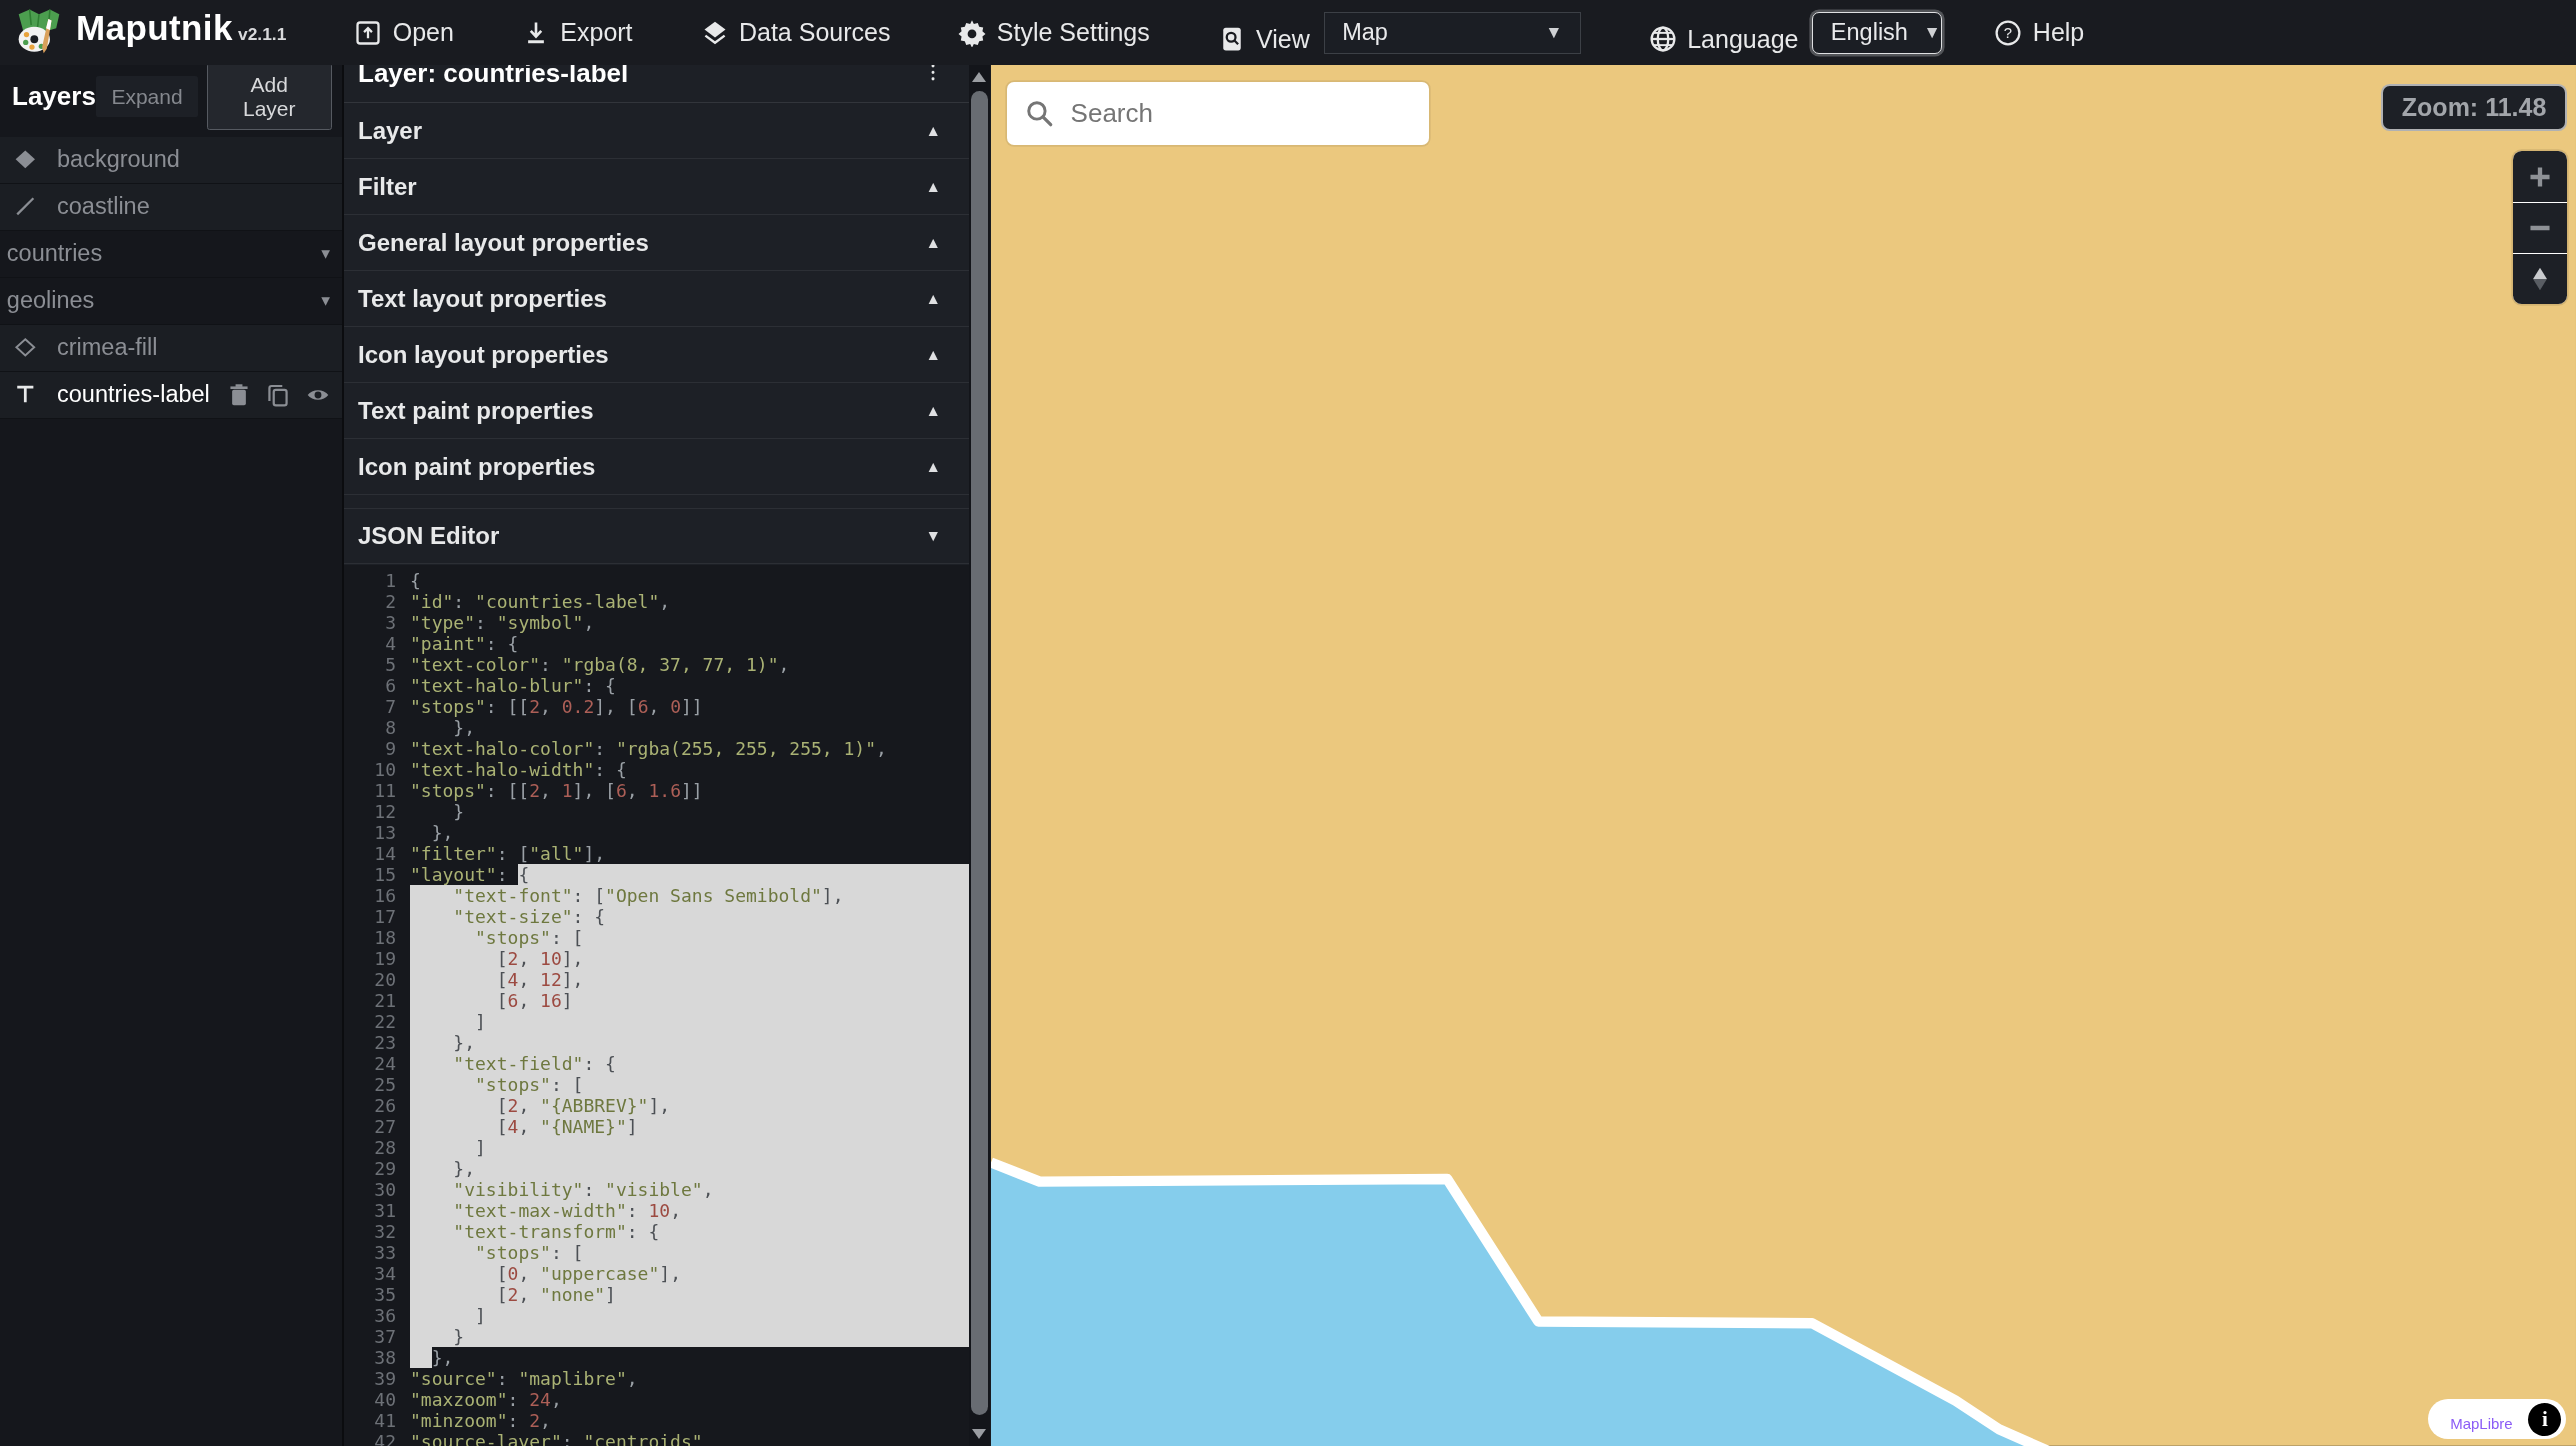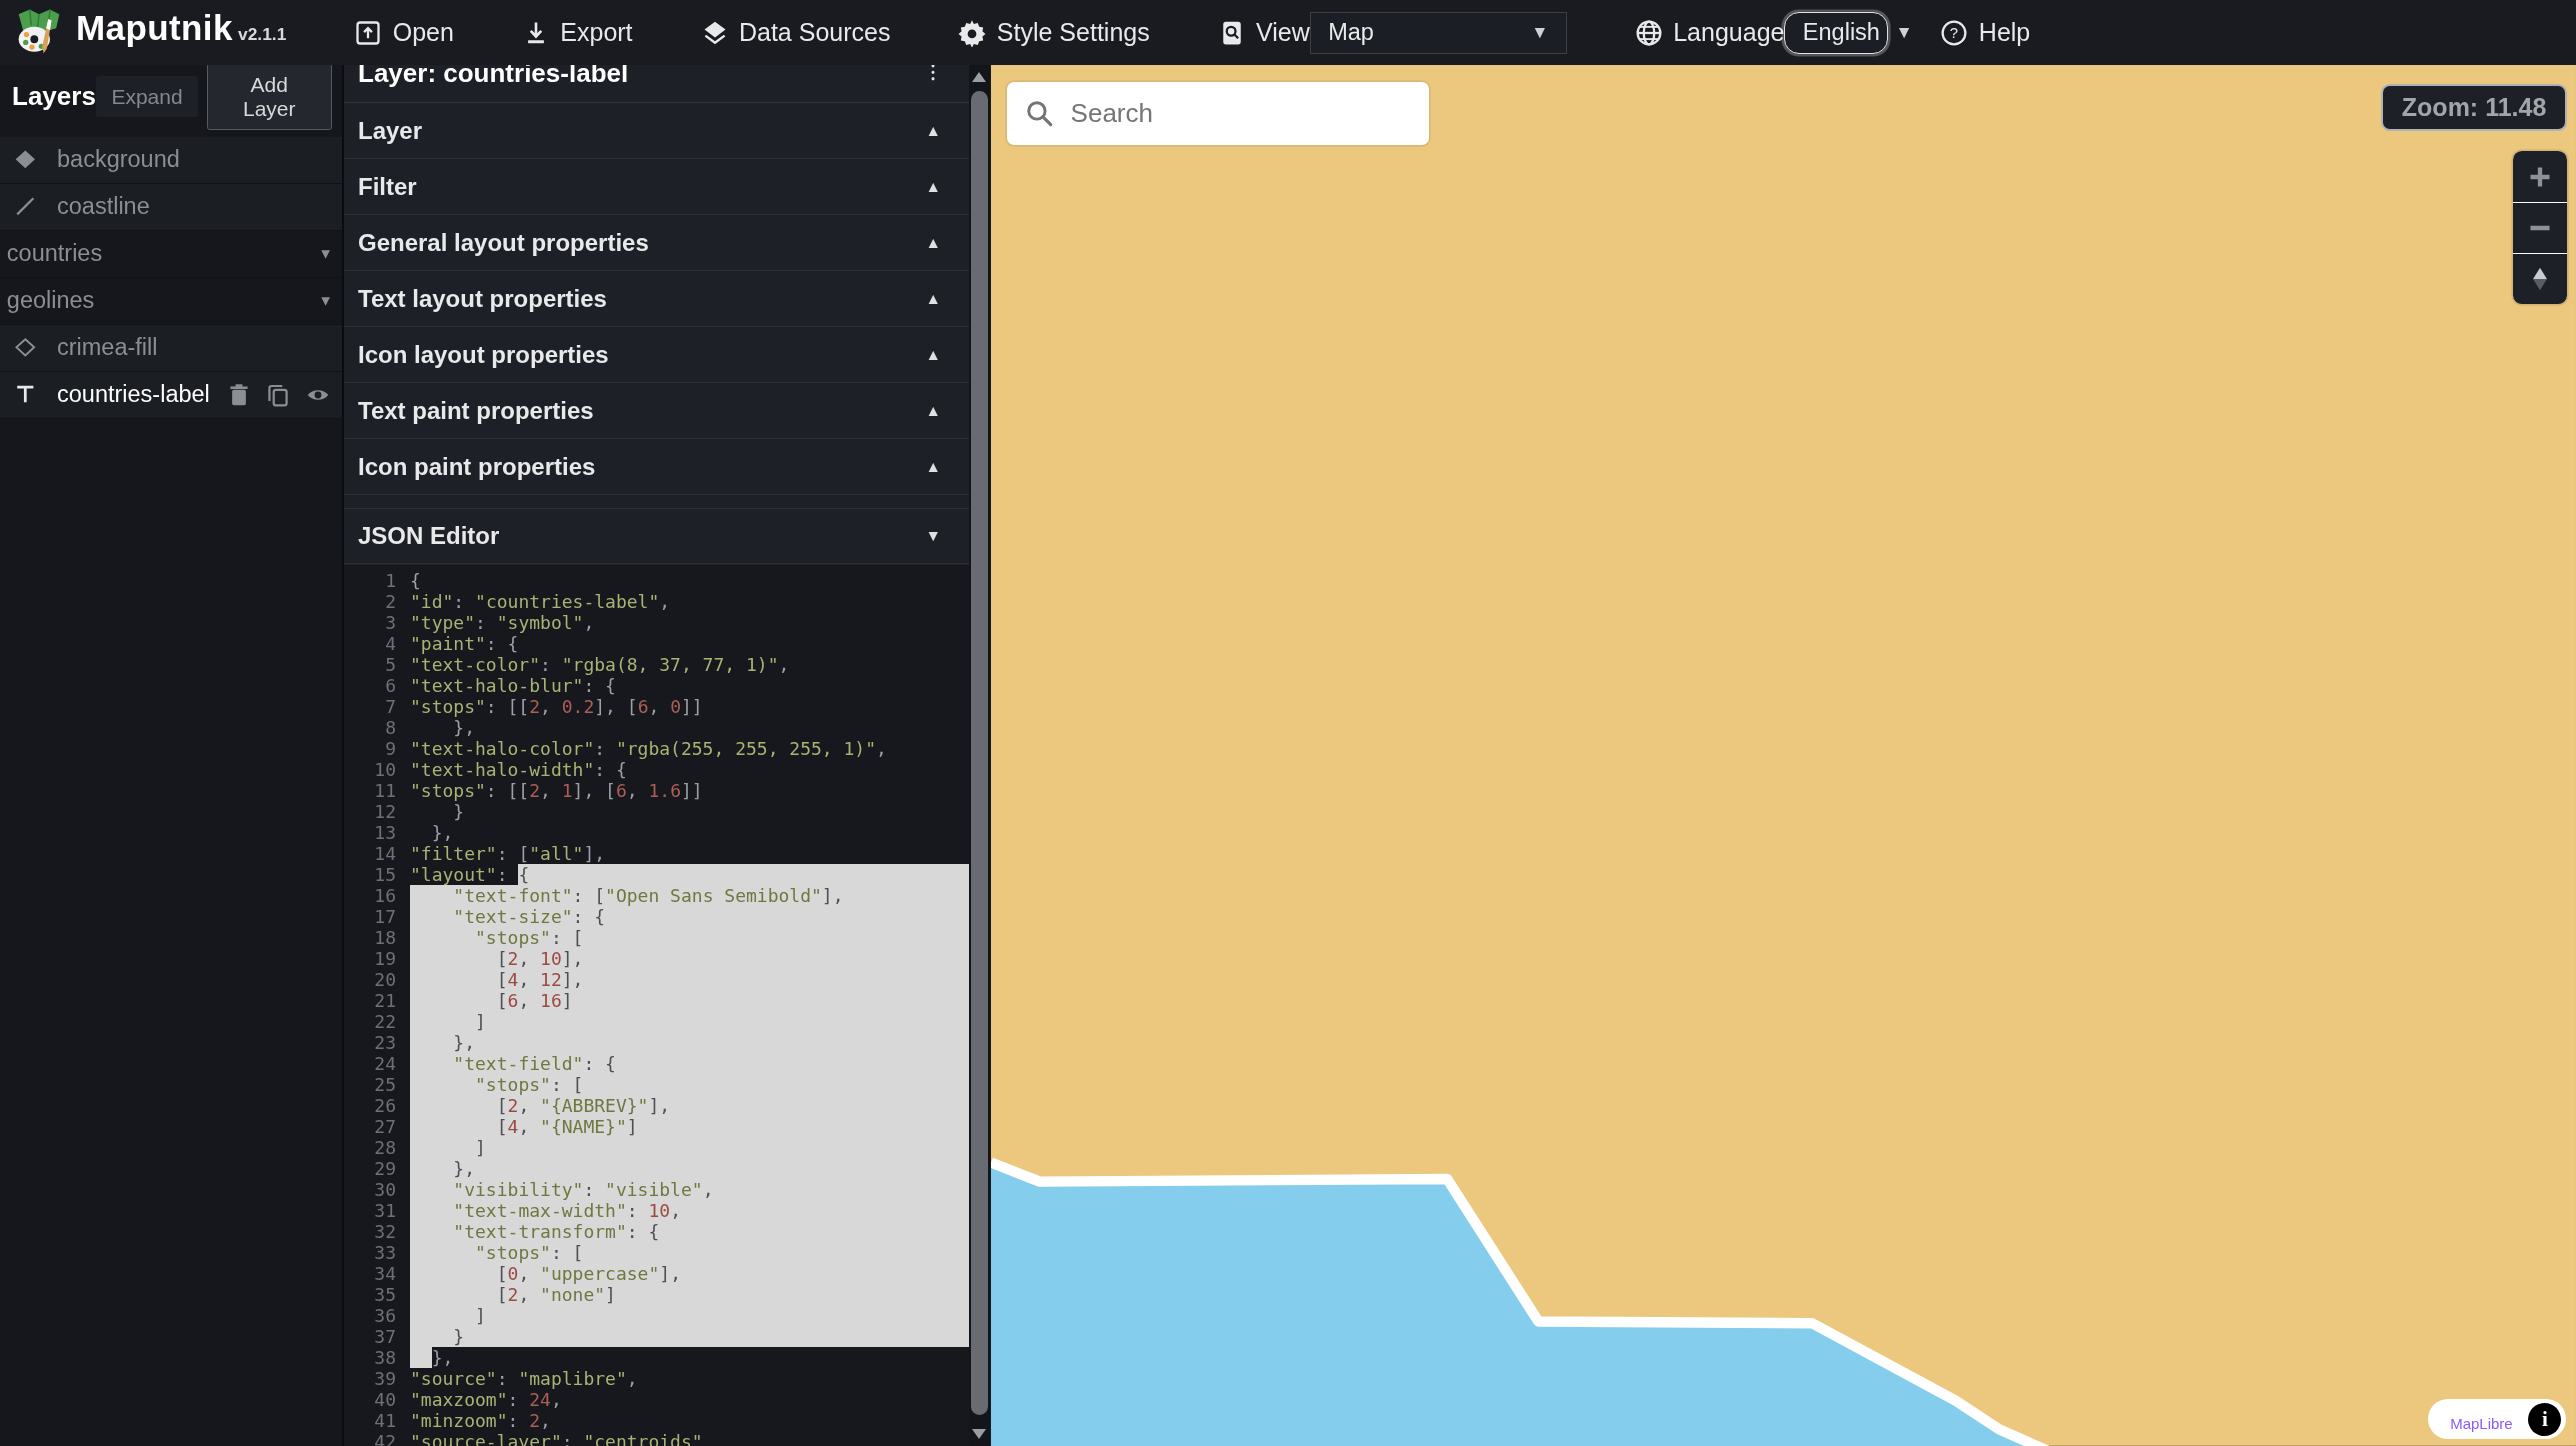--- a/index.html
+++ b/index.html
@@ -10,28 +10,28 @@
   
   .toolbar { position:absolute; top:0; left:0; width:2576px; height:65px;
              background:#191b20; display:flex; align-items:center; z-index:30; }
   .logo { display:flex; align-items:baseline; margin-left:14px; cursor:pointer; }
   .logo svg { width:50px; height:50px; align-self:center; }
   .logo-title { color:#fff; font-size:35px; font-weight:bold; margin-left:12px; letter-spacing:0.4px; }
   .logo-version { color:#d8d9db; font-size:17.4px; font-weight:bold; margin-left:5.2px; }
   .tb-item { display:flex; align-items:center; gap:10.4px; background:none; border:none;
              color:#e8e9ea; font-size:25px; font-family:inherit; margin-left:68px; cursor:pointer; }
   .tb-item svg { width:28px; height:28px; }
-  .tb-group { display:flex; align-items:center; margin-left:68px; }
+  .tb-group { display:flex; align-items:flex-end; margin-left:68px; gap:14px; }
   .tb-label { color:#e8e9ea; font-size:25px; display:flex; align-items:center; gap:10.4px; }
   .tb-label svg { width:28px; height:28px; }
   .selectbox { height:42px; background:#1b1e24; border:0.9px solid #3c4046; color:#e9eaec;
                font-size:23.5px; display:flex; align-items:center; padding:0 17.4px; cursor:pointer; }
   .selectbox .caret { margin-left:auto; color:#cfd1d4; font-size:17.4px; }
   .view-select { width:257px; }
-  .lang-select { width:104px; border:1.7px solid #dfe0e2; border-radius:15px;
+  .lang-select { width:130px; border:1.7px solid #dfe0e2; border-radius:7px;
                  box-shadow:0 0 0 2.6px rgba(255,255,255,0.25); gap:15.6px; }
 
   
   .sidebar { position:absolute; top:65px; left:0; width:343px; height:1381px;
              background:#15171c; border-right:0.9px solid #0b0c0f; }
   .sidebar-header { display:flex; align-items:center; height:63px; padding:0 10.4px 0 12px; }
   .sidebar-title { color:#fff; font-size:26px; font-weight:bold; }
   .btn-expand { margin-left:auto; background:#1d2026; border:none; color:#85888e;
                 font-size:21px; font-family:inherit; padding:8.7px 15.6px; border-radius:2.6px; cursor:pointer; }
   .btn-addlayer { margin-left:8.7px; background:#24272d; border:0.9px solid #565a61; color:#d8d9db;

